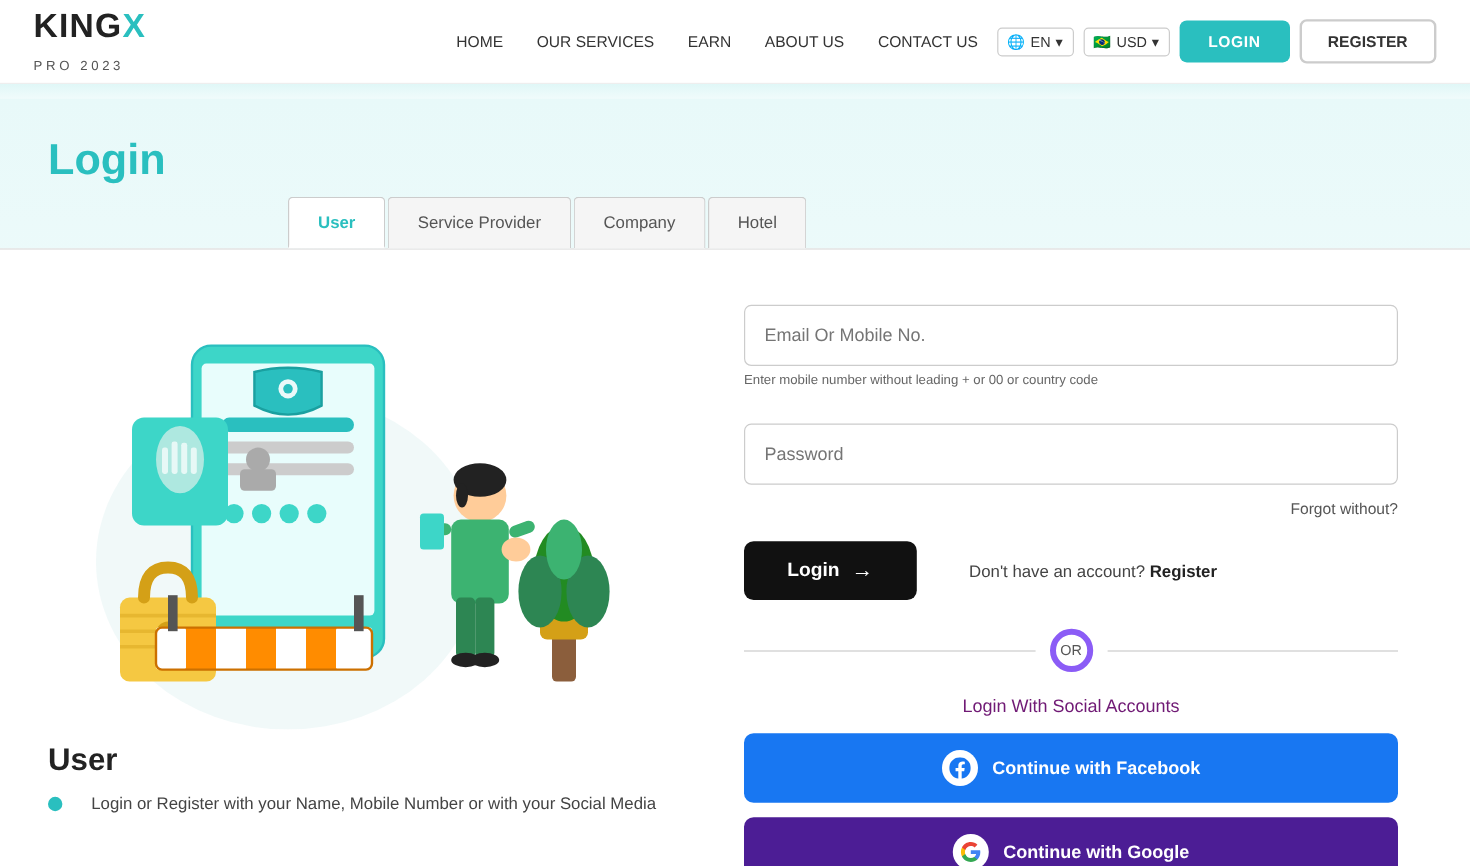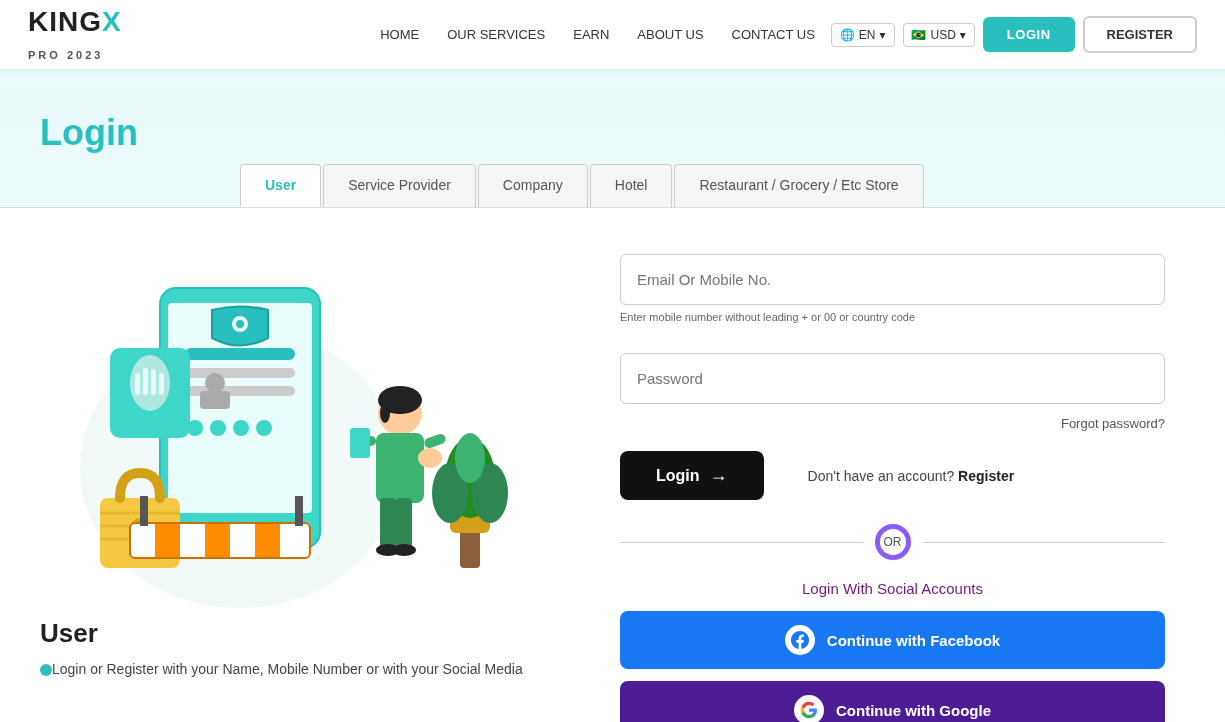--- a/index.html
+++ b/index.html
@@ -16,21 +16,21 @@
     }
     .logo {
       font-size: 28px;
       font-weight: 900;
       letter-spacing: 1px;
       line-height: 1;
       user-select: none;
     }
     .logo-king { color: #222; }
     .logo-x { color: #2abfbf; }
-    .logo-sub { font-size: 11px; color: #555; letter-spacing: 3px; margin-top: 14px; display: block; font-weight: 700; }
+    .logo-sub { font-size: 11px; color: #555; letter-spacing: 3px; margin-top: 14px; display: block; font-weight: 400; }
     .nav {
       display: flex;
       align-items: center;
       gap: 28px;
       margin-left: auto;
       font-size: 13px;
       font-weight: 400;
       color: #333;
     }
     .nav a { text-decoration: none; color: #333; cursor: pointer; }
@@ -124,21 +124,21 @@
     }
     .user-label {
       font-size: 26px;
       font-weight: 700;
       color: #222;
       margin-top: 10px;
     }
     .user-desc {
       display: flex;
       align-items: flex-start;
-      gap: 0;
+      gap: 24px;
       margin-top: 12px;
       font-size: 14px;
       color: #444;
     }
     .bullet-dot {
       width: 12px; height: 12px;
       background: #2abfbf;
       border-radius: 50%;
       margin-top: 3px;
       flex-shrink: 0;
@@ -289,21 +289,20 @@
 <div class="hero-banner"></div>
 
 <div class="login-section">
   <div class="login-title">Login</div>
 
   <div class="tabs">
     <div class="tab active">User</div>
     <div class="tab">Service Provider</div>
     <div class="tab">Company</div>
     <div class="tab">Hotel</div>
-    <div class="tab">Restaurant / Grocery / Etc Store</div>
   </div>
 
   <div class="main-content">
 
     <div class="illustration-area">
       <svg class="illustration-svg" viewBox="0 0 480 380" xmlns="http://www.w3.org/2000/svg">
 
         <ellipse cx="200" cy="240" rx="160" ry="140" fill="#e8f5f5" opacity="0.6"></ellipse>
 
         <rect x="120" y="60" width="160" height="260" rx="16" ry="16" fill="#3dd6c8" stroke="#2abfbf" stroke-width="2"></rect>
@@ -388,21 +387,21 @@
         <span>Login or Register with your Name, Mobile Number or with your Social Media</span>
       </div>
     </div>
 
     <div class="form-area">
       <input class="form-input" type="text" placeholder="Email Or Mobile No." style="">
       <div class="form-hint">Enter mobile number without leading + or 00 or country code</div>
 
       <input class="form-input" type="password" placeholder="Password" style="">
 
-      <a class="forgot-link">Forgot password?</a>
+      <a class="forgot-link">Forgot without?</a>
 
       <div class="login-row">
         <button class="btn-login-main">
           <span>Login</span>
           <span class="arrow-icon">→</span>
         </button>
         <div class="register-text">
           <span>Don't have an account?</span>
           <span class="register-link">Register</span>
         </div>

